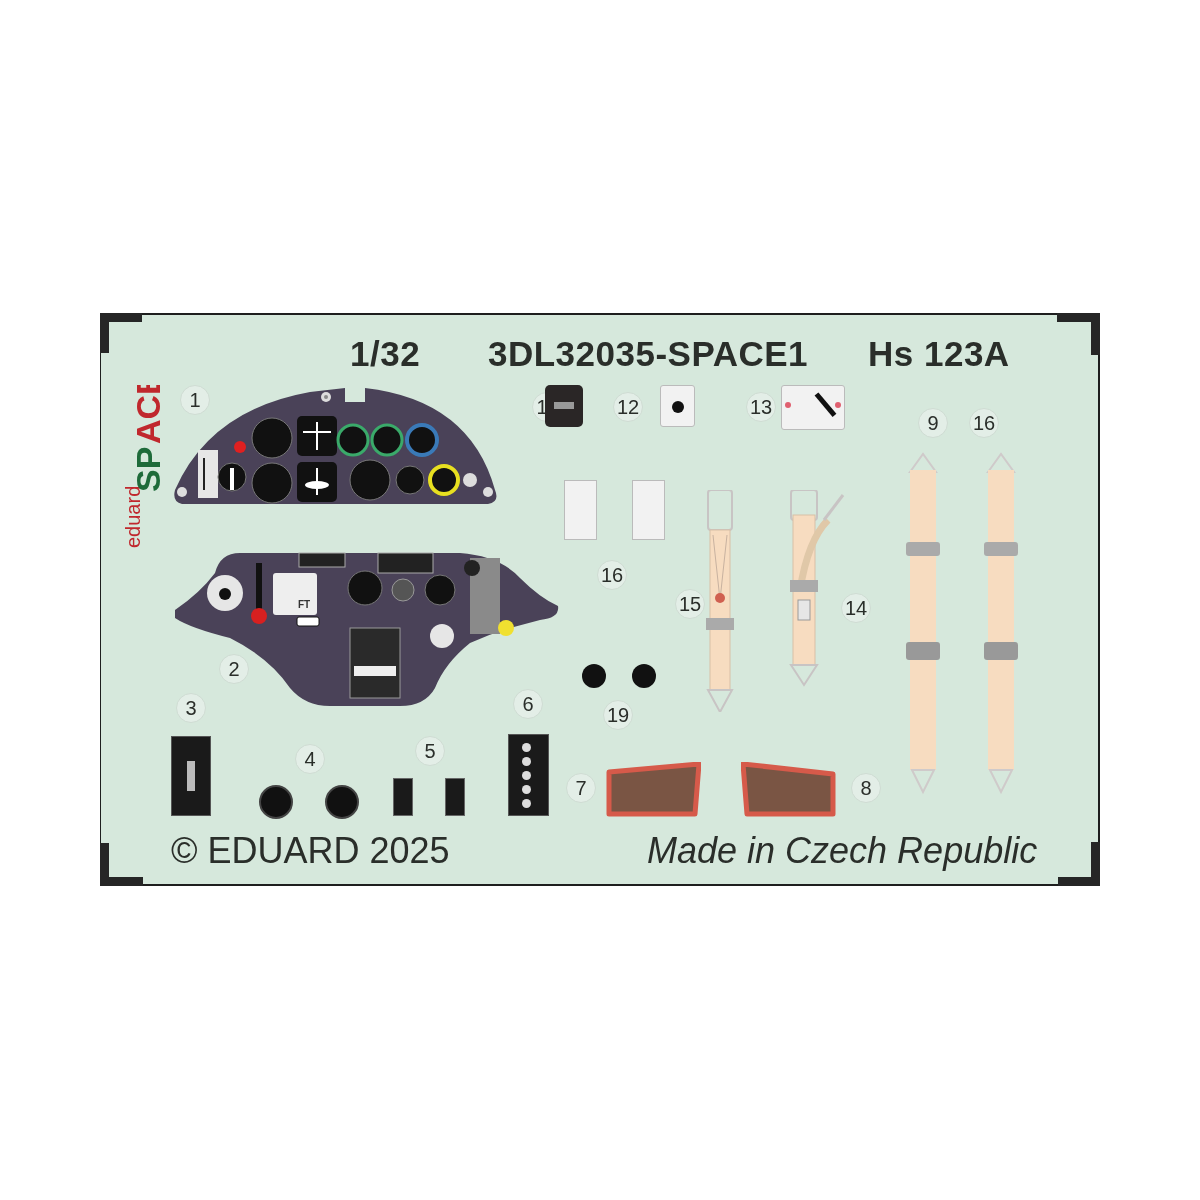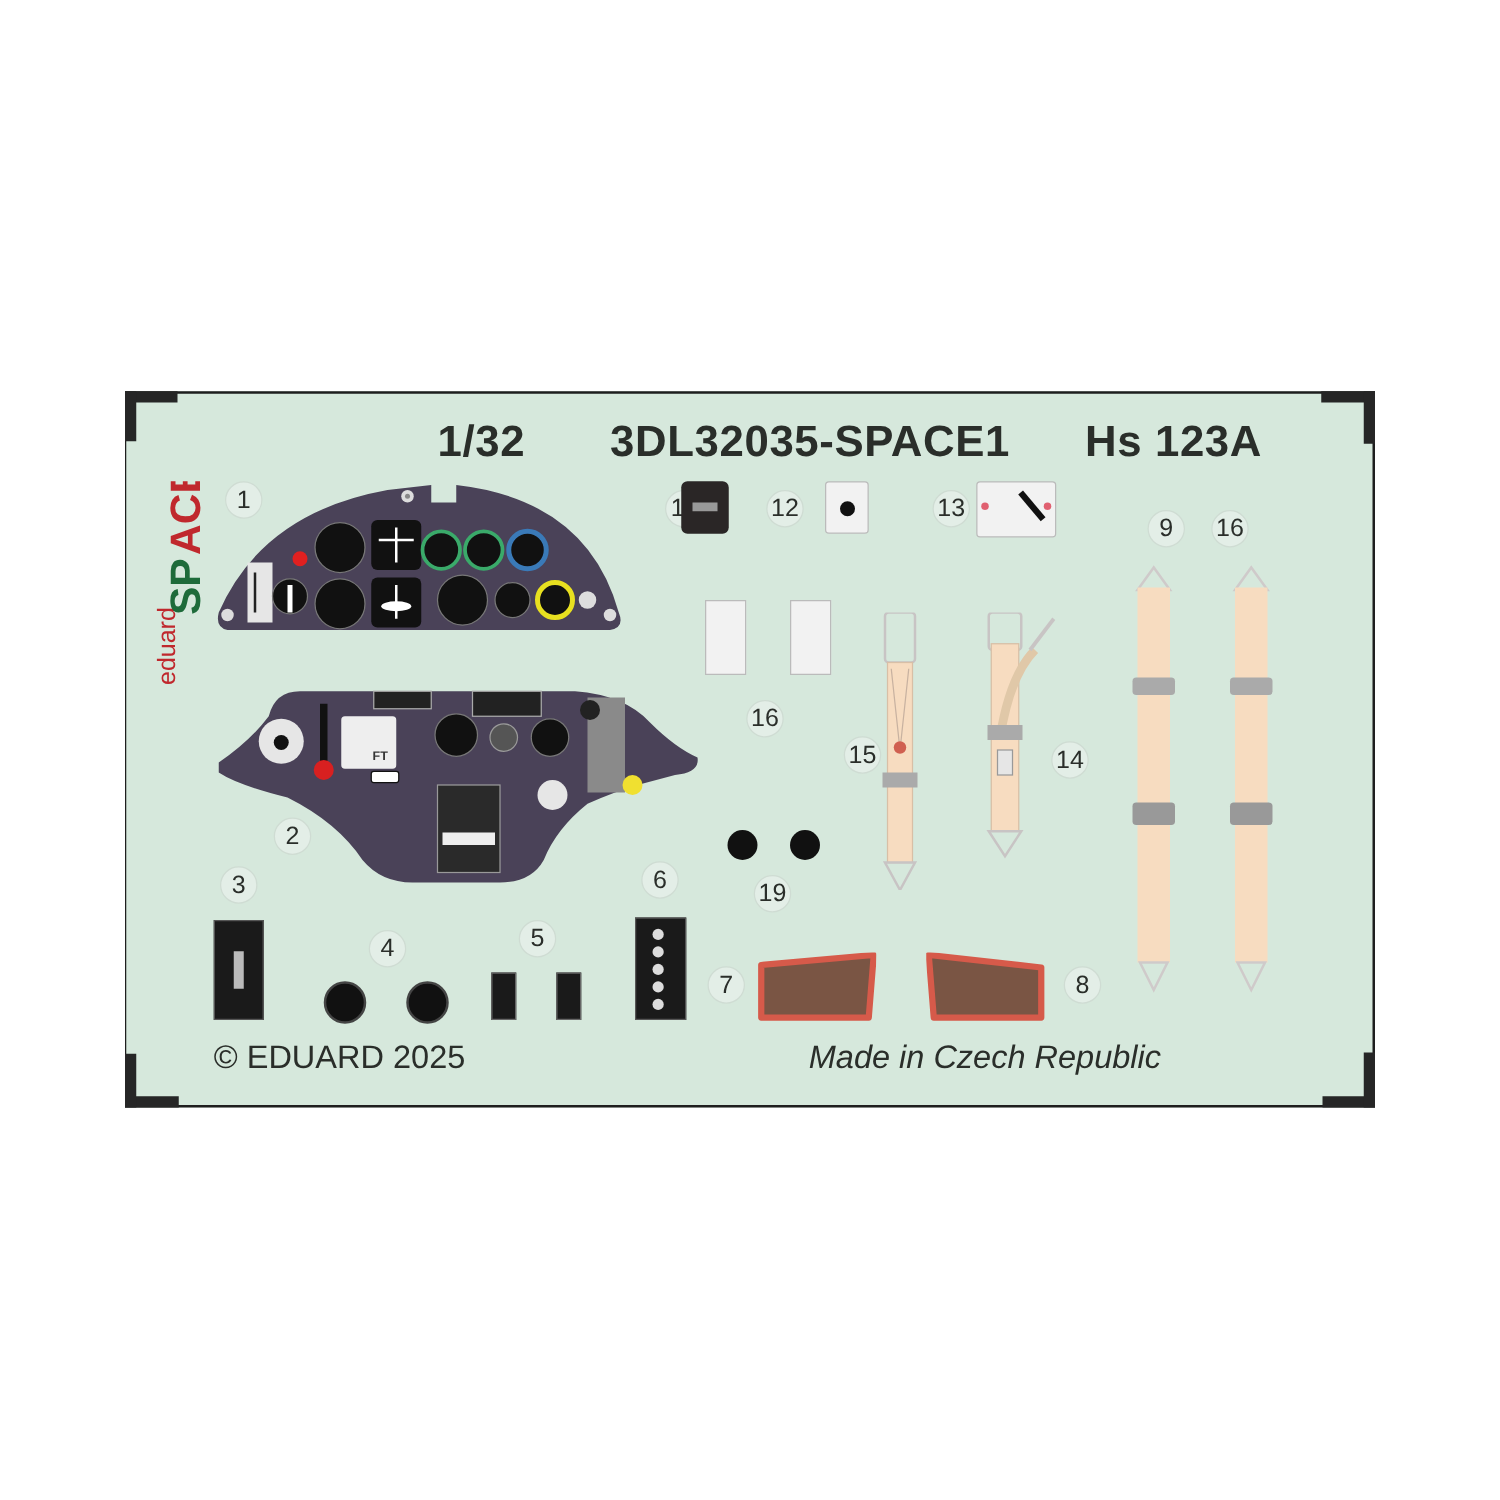--- a/index.html
+++ b/index.html
@@ -1,20 +1,20 @@
 <!DOCTYPE html>
 <html><head>
 <meta charset="utf-8">
 <style>
   html, body { margin:0; padding:0; background:#ffffff; }
   body { width:1200px; height:1200px; position:relative; overflow:hidden; font-family:"Liberation Sans", sans-serif; }
   .sheet { position:absolute; left:100px; top:313px; width:1000px; height:573px; background:#d6e8dc; box-sizing:border-box; border:2px solid #1e1e1e; border-left-width:1px; border-bottom-width:2px; }
   .corner { position:absolute; background:#262626; }
   .hdr { position:absolute; top:334px; font-weight:bold; font-size:35px; color:#2a2e2a; letter-spacing:0.5px; }
-  .foot { position:absolute; font-size:26px; color:#2a2e2a; }
+  .foot { position:absolute; font-size:36px; color:#2a2e2a; }
   .num { position:absolute; width:30px; height:30px; border-radius:50%; background:#e3eee7; border:1px solid #cfdcd3; box-sizing:border-box; text-align:center; line-height:28px; font-size:20px; color:#2a2e2a; }
   .logo { position:absolute; left:116px; top:385px; width:48px; height:165px; }
   .part { position:absolute; }
   .panel-dark { fill:#4a4258; }
   .gauge { fill:#111; stroke:#777; stroke-width:1; }
 </style>
 </head>
 <body>
 
 <div class="sheet"></div>

